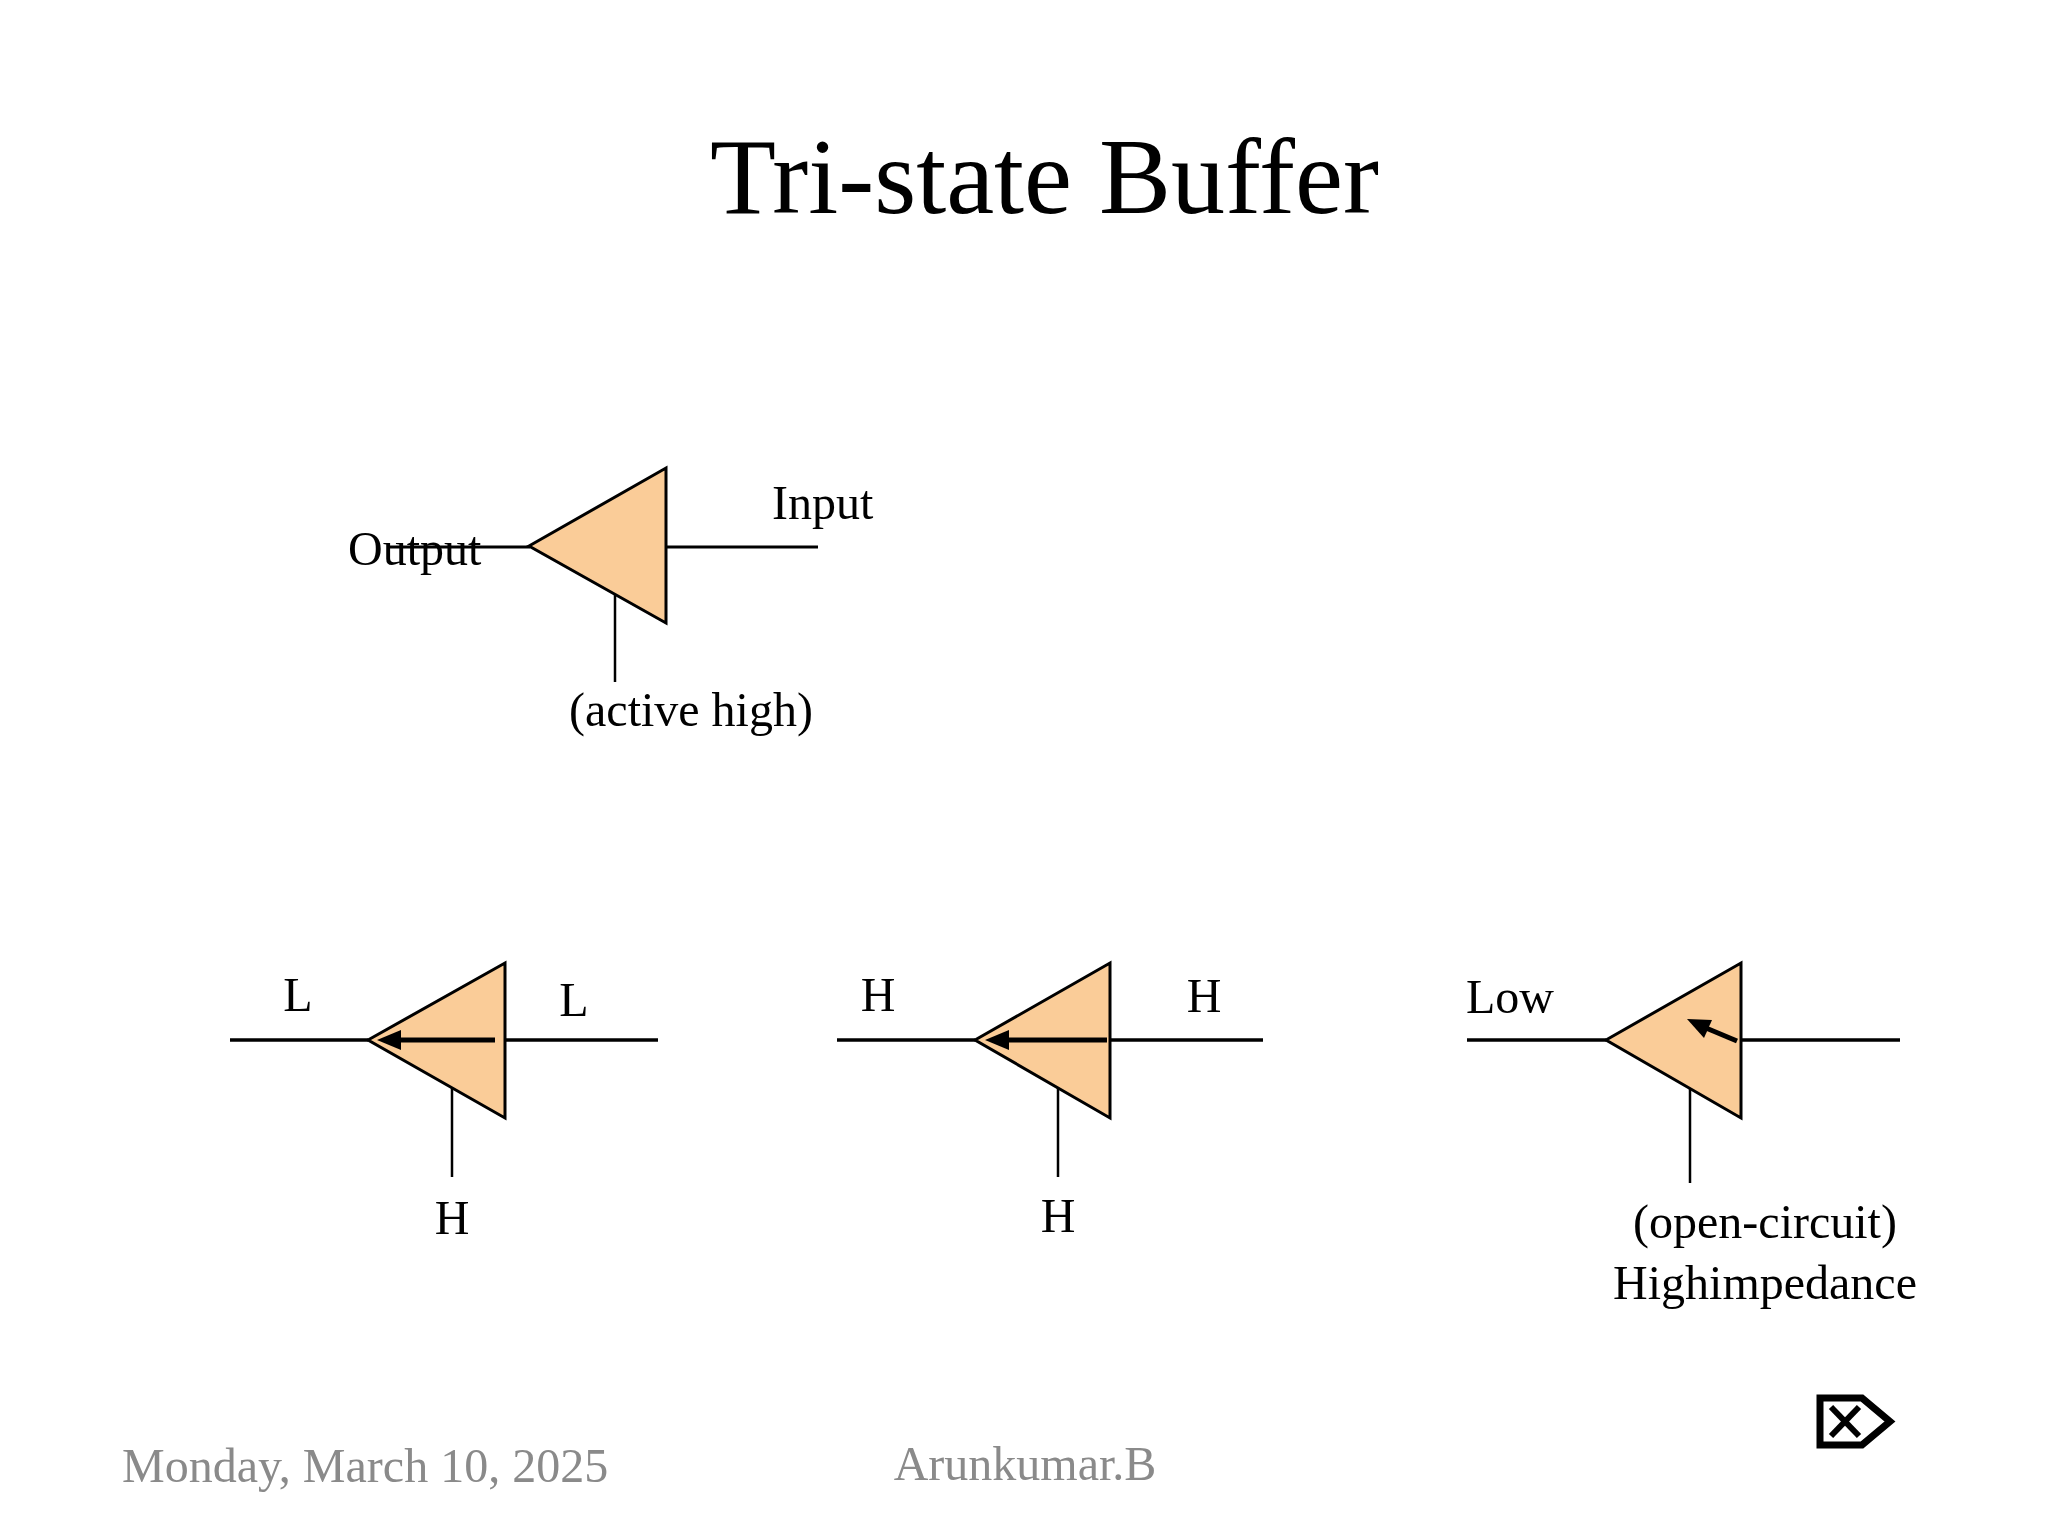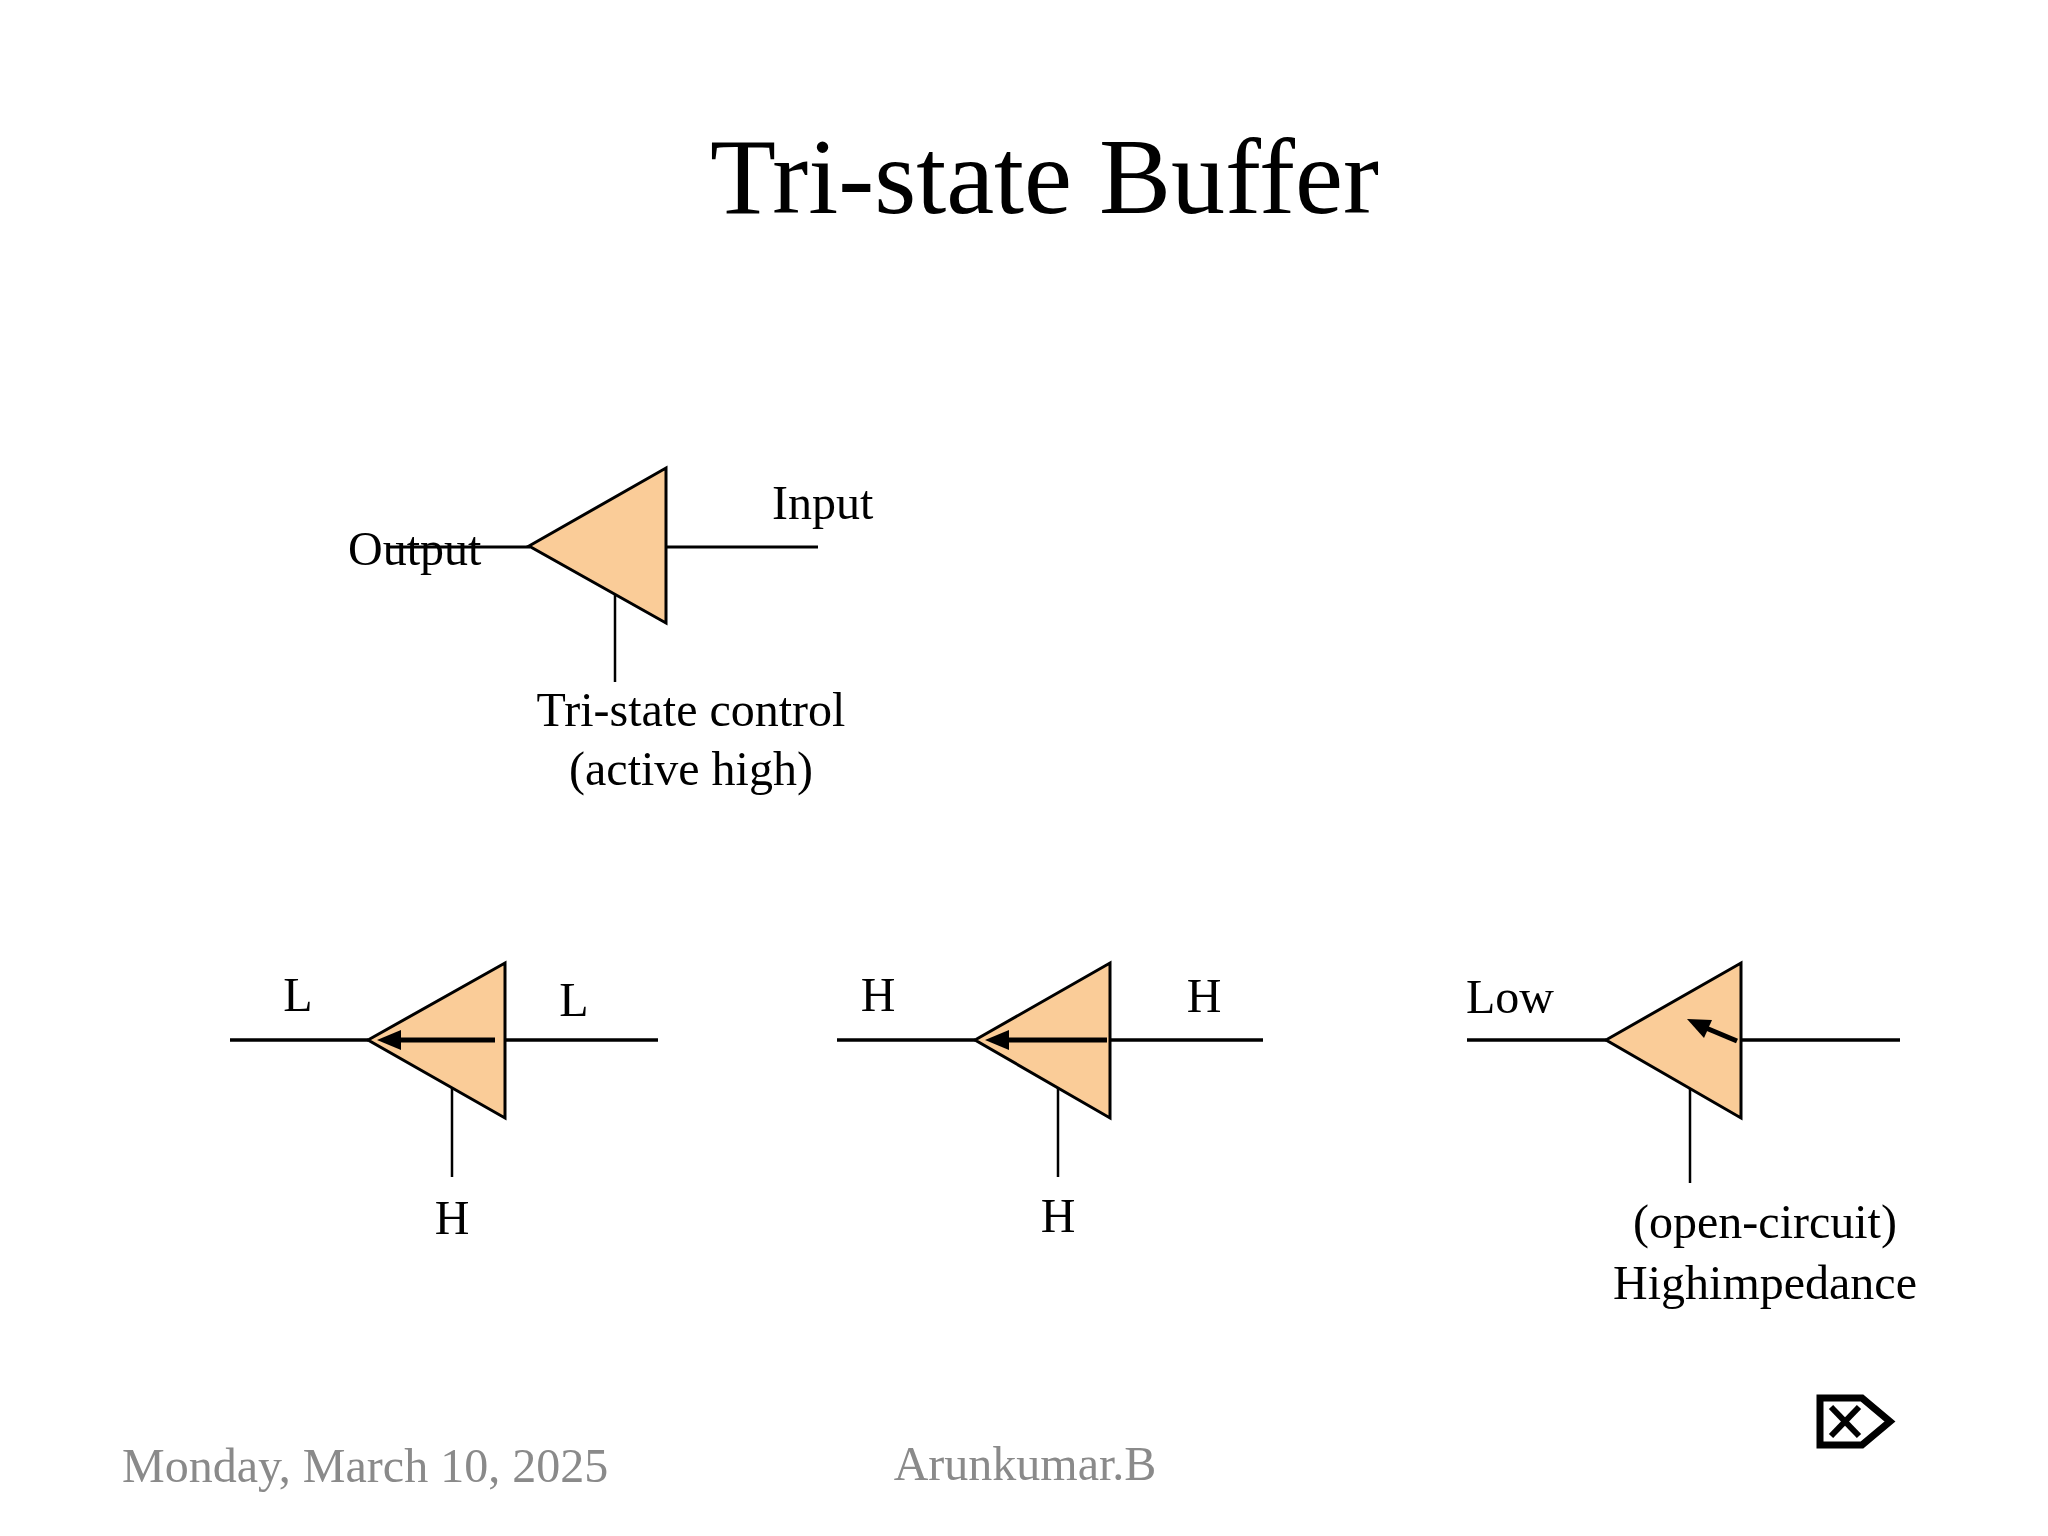--- a/index.html
+++ b/index.html
@@ -109,21 +109,20 @@
     <g>
       <polygon class="btn-outline" points="1820,1398 1862,1398 1890,1421.5 1862,1445 1820,1445"></polygon>
       <line class="btn-x" x1="1831" y1="1407" x2="1859" y2="1436"></line>
       <line class="btn-x" x1="1859" y1="1407" x2="1831" y2="1436"></line>
     </g>
   </svg>
 
   <div class="lbl" style="left:348px; top:477px;margin-top:48px;">Output</div>
   <div class="lbl" style="left:772px; top:479px;">Input</div>
   <div class="caption main-caption">
-    <div>Tri-state control</div>
     <div>(active high)</div>
   </div>
 
   <div class="lbl centered" style="left:248px; top:971px; width:100px;">L</div>
   <div class="lbl centered" style="left:524px; top:976px; width:100px;">L</div>
   <div class="lbl centered" style="left:402px; top:1194px; width:100px;">H</div>
 
   <div class="lbl centered" style="left:828px; top:971px; width:100px;">H</div>
   <div class="lbl centered" style="left:1154px; top:972px; width:100px;">H</div>
   <div class="lbl centered" style="left:1008px; top:1192px; width:100px;">H</div>

